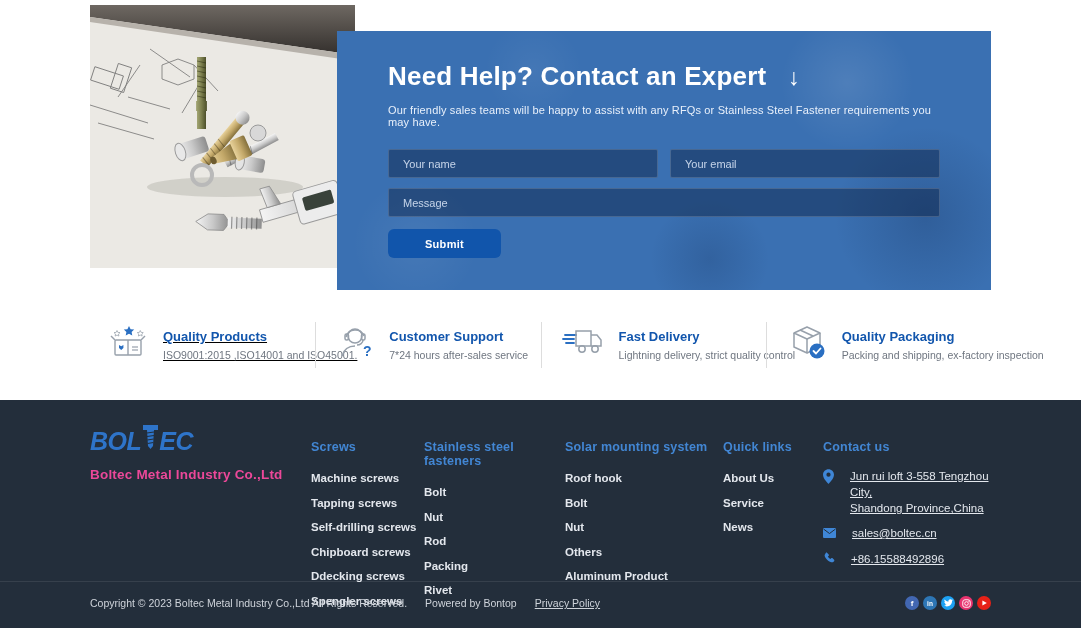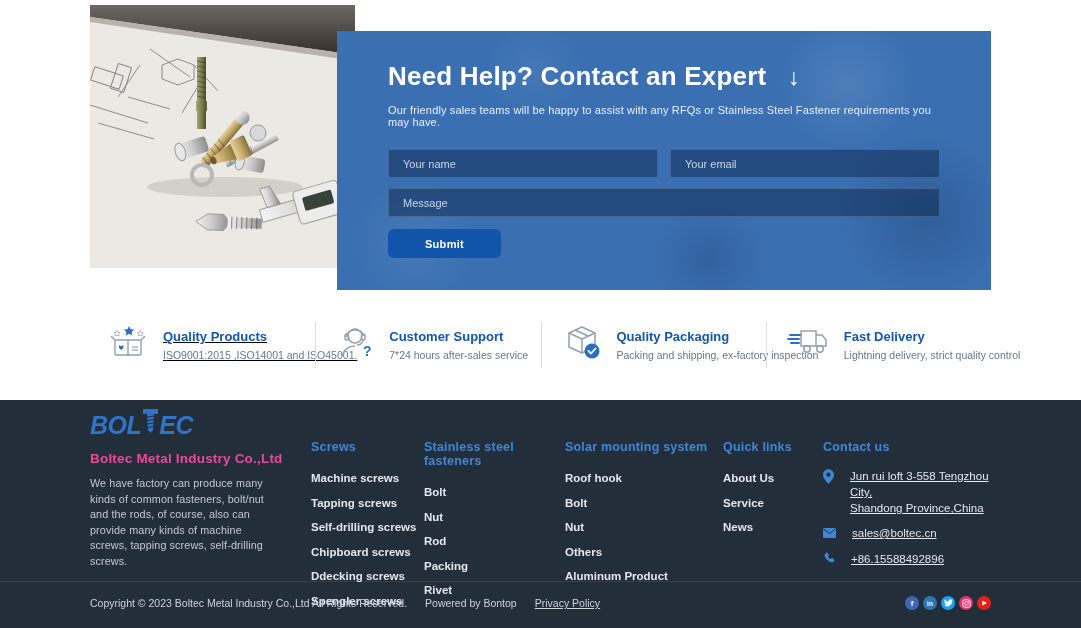--- a/index.html
+++ b/index.html
@@ -51,21 +51,21 @@
   }
   .feature:first-child { padding-left:18px;text-decoration:underline; }
   .feature + .feature { border-left:1px solid #ddd; }
   .feature .f-icon { flex:0 0 auto; }
   .f-title { color:#1256ad; font-size:13px; font-weight:700; }
   .f-desc { color:#6f7680; font-size:10.5px; margin-top:5px; white-space:nowrap; }
 
   
   footer { position:absolute; left:0; top:400px; width:1081px; height:228px; background:#232e3b; z-index:1; }
   .f-cols { display:flex; padding-left:90px; }
-  .col-brand { width:221px; padding-top:8px; }
+  .col-brand { width:221px; padding-top:24px; }
   .logo { display:flex; align-items:flex-end; color:#2e74c9; font-weight:700; font-style:italic; font-size:25px; letter-spacing:-.5px; }
   .logo .screw-t { margin:0 1px 1px 2px; }
   .brand-name { color:#ec4899; font-size:13.5px; font-weight:700; margin-top:11px; letter-spacing:.2px; }
   .brand-desc { color:#c3c9d2; font-size:10.8px; line-height:15.5px; margin-top:10px; width:185px; letter-spacing:.1px; }
   .col-links { padding-top:40px; }
   .col-screws { width:113px; }
   .col-ss { width:141px; }
   .col-solar { width:158px; }
   .col-quick { width:100px; }
   .col-contact { width:168px; padding-top:40px; }
@@ -275,56 +275,56 @@
         </svg>
       </span>
       <div>
         <div class="f-title">Customer Support</div>
         <div class="f-desc">7*24 hours after-sales service</div>
       </div>
     </div>
 
     <div class="feature">
       <span class="f-icon">
+        <svg width="44" height="40" viewBox="0 0 44 40">
+          <g stroke="#2a6fc2" stroke-width="1.8" stroke-linecap="round">
+            <line x1="3" y1="12" x2="14" y2="12"></line>
+            <line x1="1" y1="16" x2="12" y2="16"></line>
+            <line x1="4" y1="20" x2="12" y2="20"></line>
+          </g>
+          <g fill="none" stroke="#97a0ab" stroke-width="1.5">
+            <rect x="14" y="8" width="15" height="15"></rect>
+            <path d="M29 12h6l4 5v6h-10"></path>
+            <circle cx="20" cy="26" r="3.2"></circle>
+            <circle cx="33" cy="26" r="3.2"></circle>
+          </g>
+        </svg>
+      </span>
+      <div>
+        <div class="f-title">Fast Delivery</div>
+        <div class="f-desc">Lightning delivery, strict quality control</div>
+      </div>
+    </div>
+
+    <div class="feature">
+      <span class="f-icon">
         <svg width="42" height="40" viewBox="0 0 42 40">
           <g fill="none" stroke="#97a0ab" stroke-width="1.5" stroke-linejoin="round">
             <polygon points="20,4 33,10 20,16 7,10"></polygon>
             <path d="M7 10v14l13 6V16"></path>
             <path d="M33 10v14l-13 6"></path>
             <path d="M13 7l13 6"></path>
           </g>
           <circle cx="30" cy="28" r="7.5" fill="#2a6fc2"></circle>
           <path d="M26.5 28l2.5 2.5 4.5-5" fill="none" stroke="#fff" stroke-width="1.8" stroke-linecap="round" stroke-linejoin="round"></path>
         </svg>
       </span>
       <div>
         <div class="f-title">Quality Packaging</div>
         <div class="f-desc">Packing and shipping, ex-factory inspection</div>
-      </div>
-    </div>
-
-    <div class="feature">
-      <span class="f-icon">
-        <svg width="44" height="40" viewBox="0 0 44 40">
-          <g stroke="#2a6fc2" stroke-width="1.8" stroke-linecap="round">
-            <line x1="3" y1="12" x2="14" y2="12"></line>
-            <line x1="1" y1="16" x2="12" y2="16"></line>
-            <line x1="4" y1="20" x2="12" y2="20"></line>
-          </g>
-          <g fill="none" stroke="#97a0ab" stroke-width="1.5">
-            <rect x="14" y="8" width="15" height="15"></rect>
-            <path d="M29 12h6l4 5v6h-10"></path>
-            <circle cx="20" cy="26" r="3.2"></circle>
-            <circle cx="33" cy="26" r="3.2"></circle>
-          </g>
-        </svg>
-      </span>
-      <div>
-        <div class="f-title">Fast Delivery</div>
-        <div class="f-desc">Lightning delivery, strict quality control</div>
       </div>
     </div>
 
   </section>
 
   <footer>
     <div class="f-cols">
 
       <div class="col-brand">
         <div class="logo">
@@ -337,21 +337,20 @@
                 <line x1="4" y1="9" x2="11" y2="8"></line>
                   <line x1="4" y1="12.5" x2="11" y2="11.5"></line>
                 <line x1="4.3" y1="16" x2="10.7" y2="15"></line>
                   <line x1="4.6" y1="19.5" x2="10.4" y2="18.5"></line>
               </g>
             </svg>
           </span>
           <span>EC</span>
         </div>
         <div class="brand-name">Boltec Metal Industry Co.,Ltd</div>
-        <p class="brand-desc">We have factory can produce many kinds of common fasteners, bolt/nut and the rods, of course, also can provide many kinds of machine screws, tapping screws, self-drilling screws.</p>
       </div>
 
       <div class="col-links col-screws">
         <div class="col-h">Screws</div>
         <ul>
           <li><a href="#">Machine screws</a></li>
           <li><a href="#">Tapping screws</a></li>
           <li><a href="#">Self-drilling screws</a></li>
           <li><a href="#">Chipboard screws</a></li>
           <li><a href="#">Ddecking screws</a></li>

